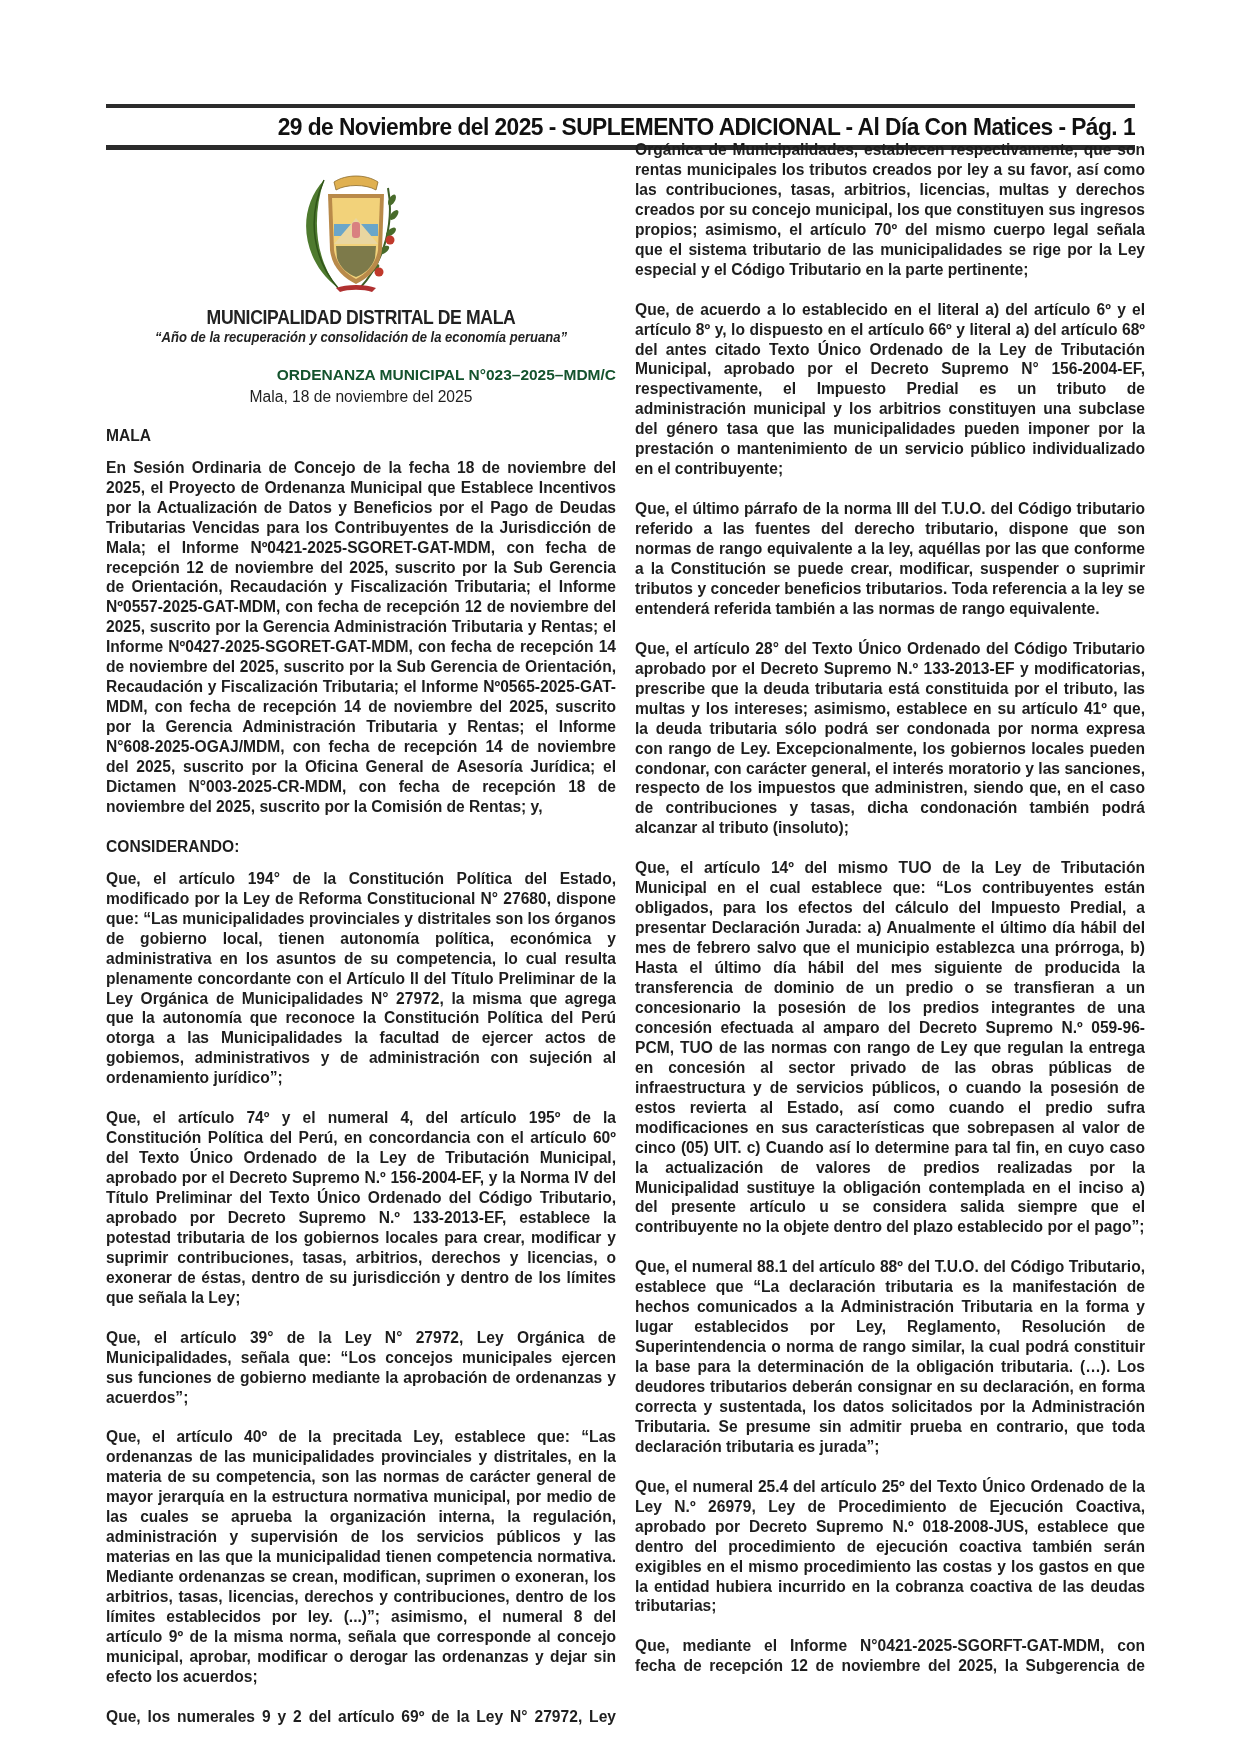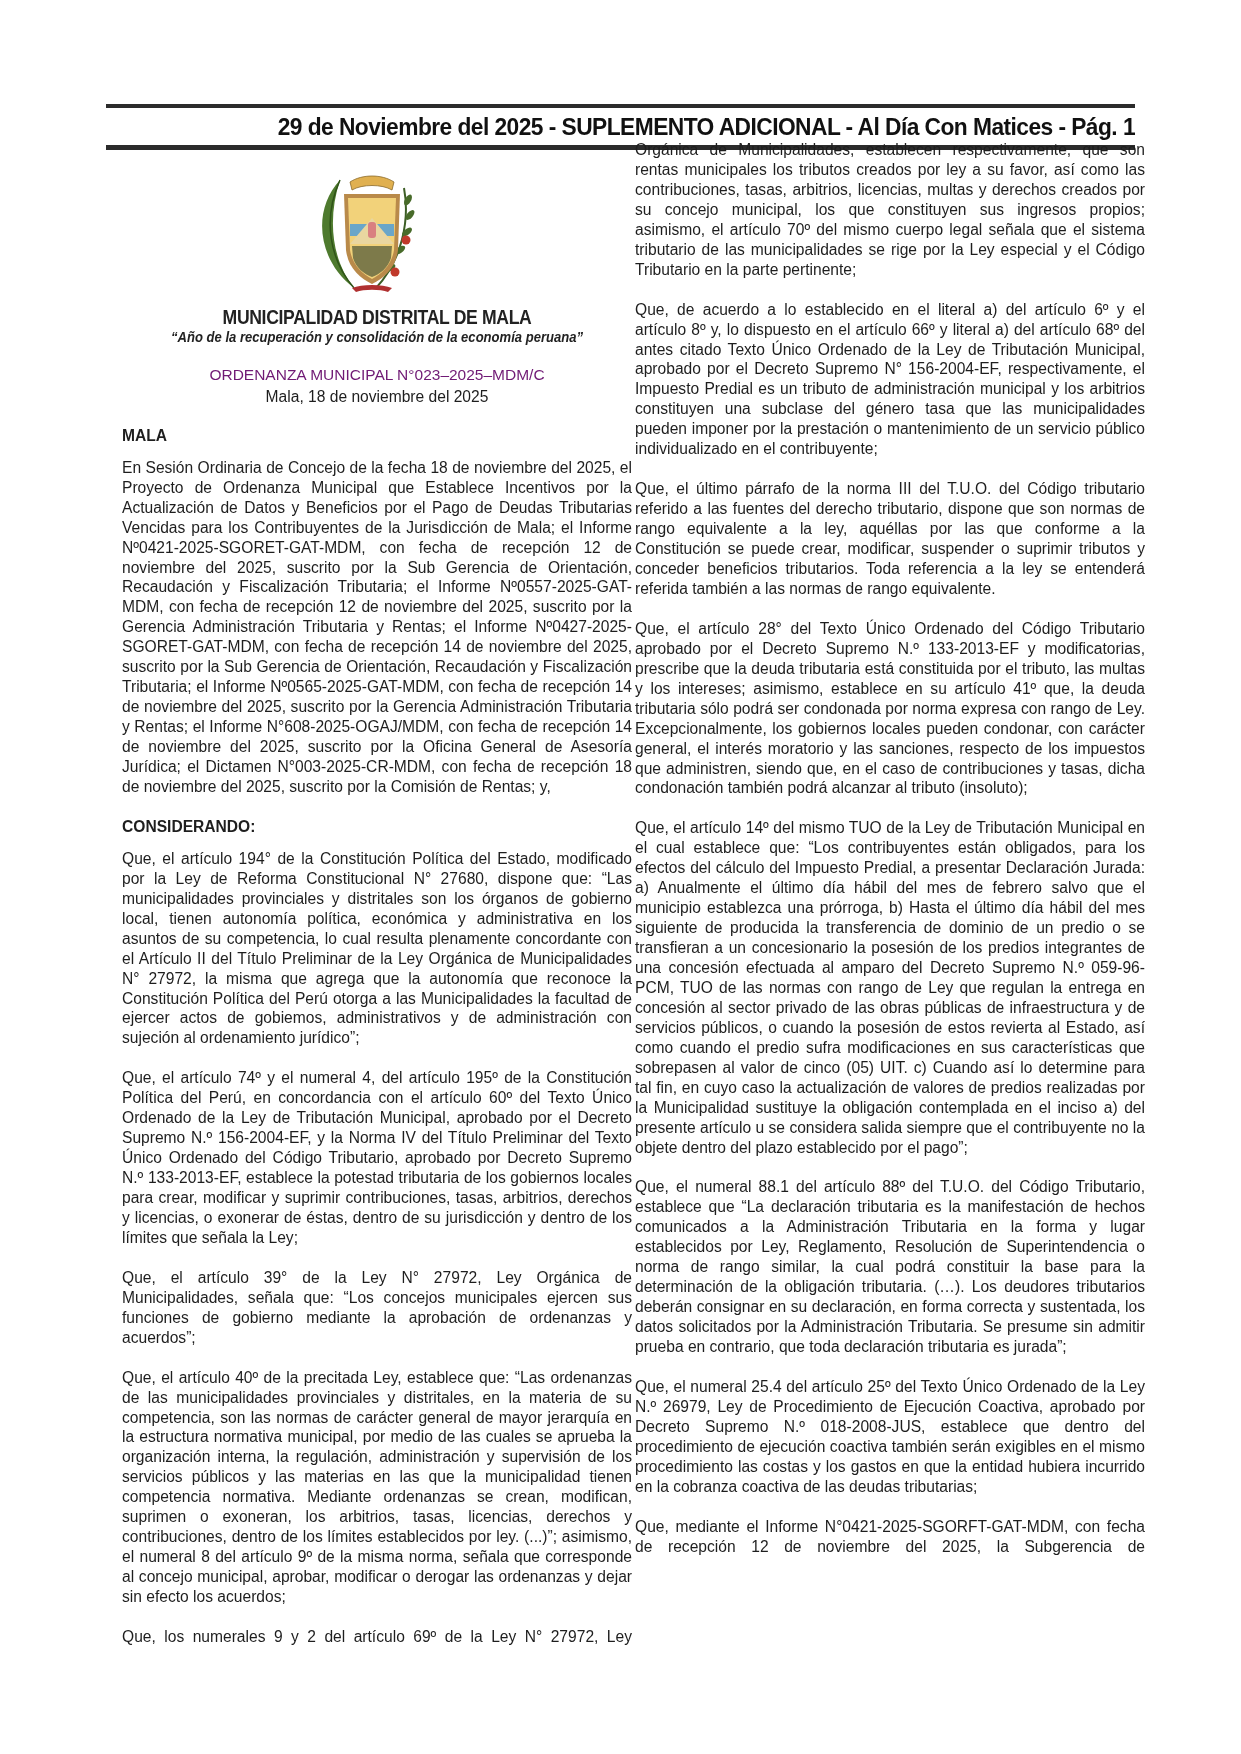--- a/index.html
+++ b/index.html
@@ -2,31 +2,31 @@
 <html><head>
 <meta charset="utf-8">
 <style>
   html, body { margin:0; padding:0; background:#ffffff; }
   body { width:1241px; height:1754px; position:relative; overflow:hidden; font-family:"Liberation Sans", sans-serif; color:#1e1e1e; }
   .rule { position:absolute; left:106px; width:1029px; background:#2b2b2b; }
   .rule.top { top:104px; height:4px; }
   .rule.bottom { top:145px; height:5px; }
   .header-title { position:absolute; top:113px; left:106px; width:1029px; text-align:right; font-weight:bold; font-size:24.5px; letter-spacing:-0.6px; color:#111; white-space:nowrap; transform:scaleX(0.93); transform-origin:right center; }
   .col { position:absolute; top:160px; width:510px; font-size:15.6px; line-height:19.95px; text-align:justify; color:#1e1e1e; }
-  .col.left { left:122px; }
+  .col.left { left:106px; }
   .col.right { left:635px; top:140px; }
   .crest { display:block; margin:0 auto; width:160px; height:140px; position:relative; left:-5px; }
   .muni-name { text-align:center; font-weight:bold; font-size:20px; letter-spacing:-0.4px; margin-top:8px; transform:scaleX(0.88); color:#222; }
   .slogan { text-align:center; font-style:italic; font-weight:bold; font-size:14.5px; transform:scaleX(0.9); margin-top:0; color:#222; }
-  .ordenanza { text-align:center; font-weight:normal; font-size:15.5px; margin-top:17px; color:#701a75; }
+  .ordenanza { text-align:right; font-weight:bold; font-size:15.5px; margin-top:17px; color:#14532d; }
   .date { text-align:center; margin-top:2px; }
   .section-head { font-weight:bold; margin-top:19px; }
   .para { margin:0 0 19.95px 0; }
   .para.tight { margin-top:12px; }
-  p { margin:0; }
+  p { margin:0;font-weight:bold; }
 </style>
 </head>
 <body>
 
 <div class="rule top"></div>
 <div class="header-title">29 de Noviembre del 2025 - SUPLEMENTO ADICIONAL - Al Día Con Matices - Pág. 1</div>
 <div class="rule bottom"></div>
 
 <div class="col left">
   <svg class="crest" viewBox="0 0 160 140">

